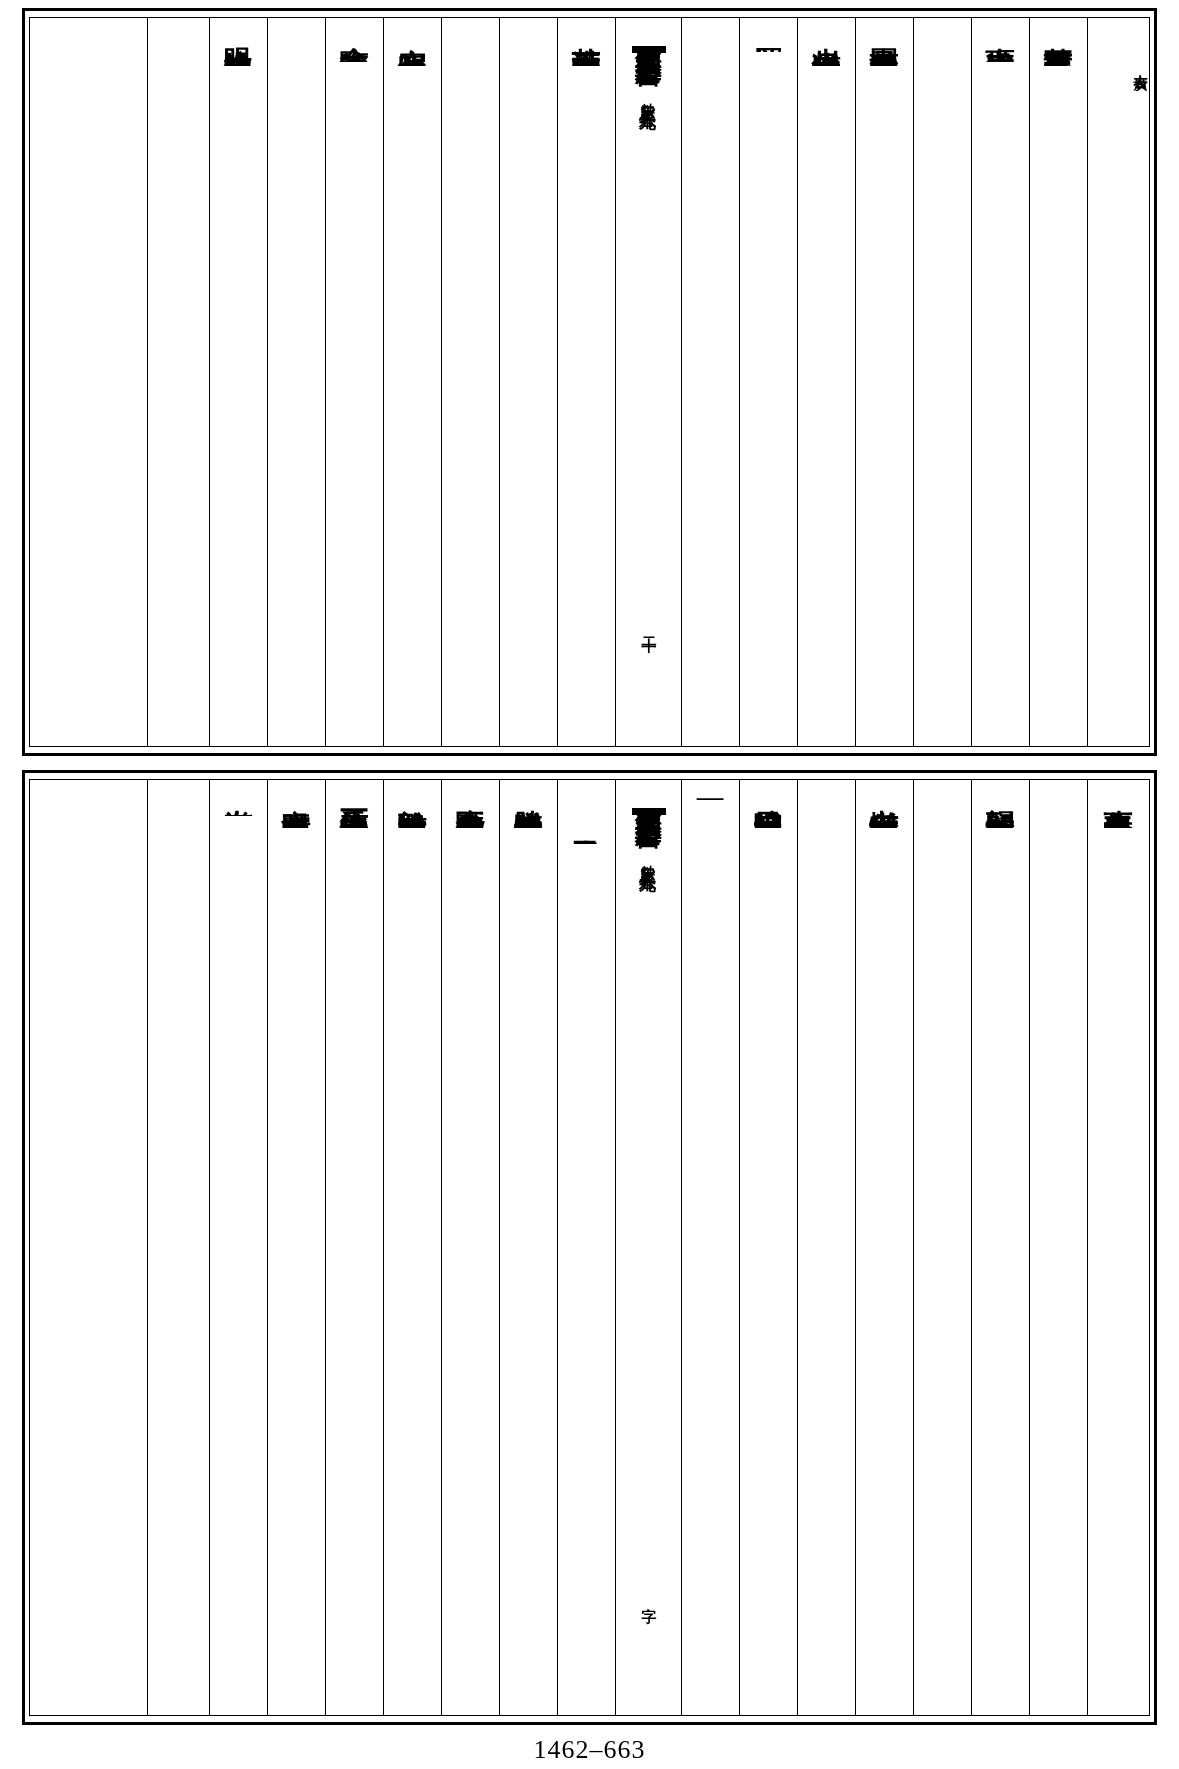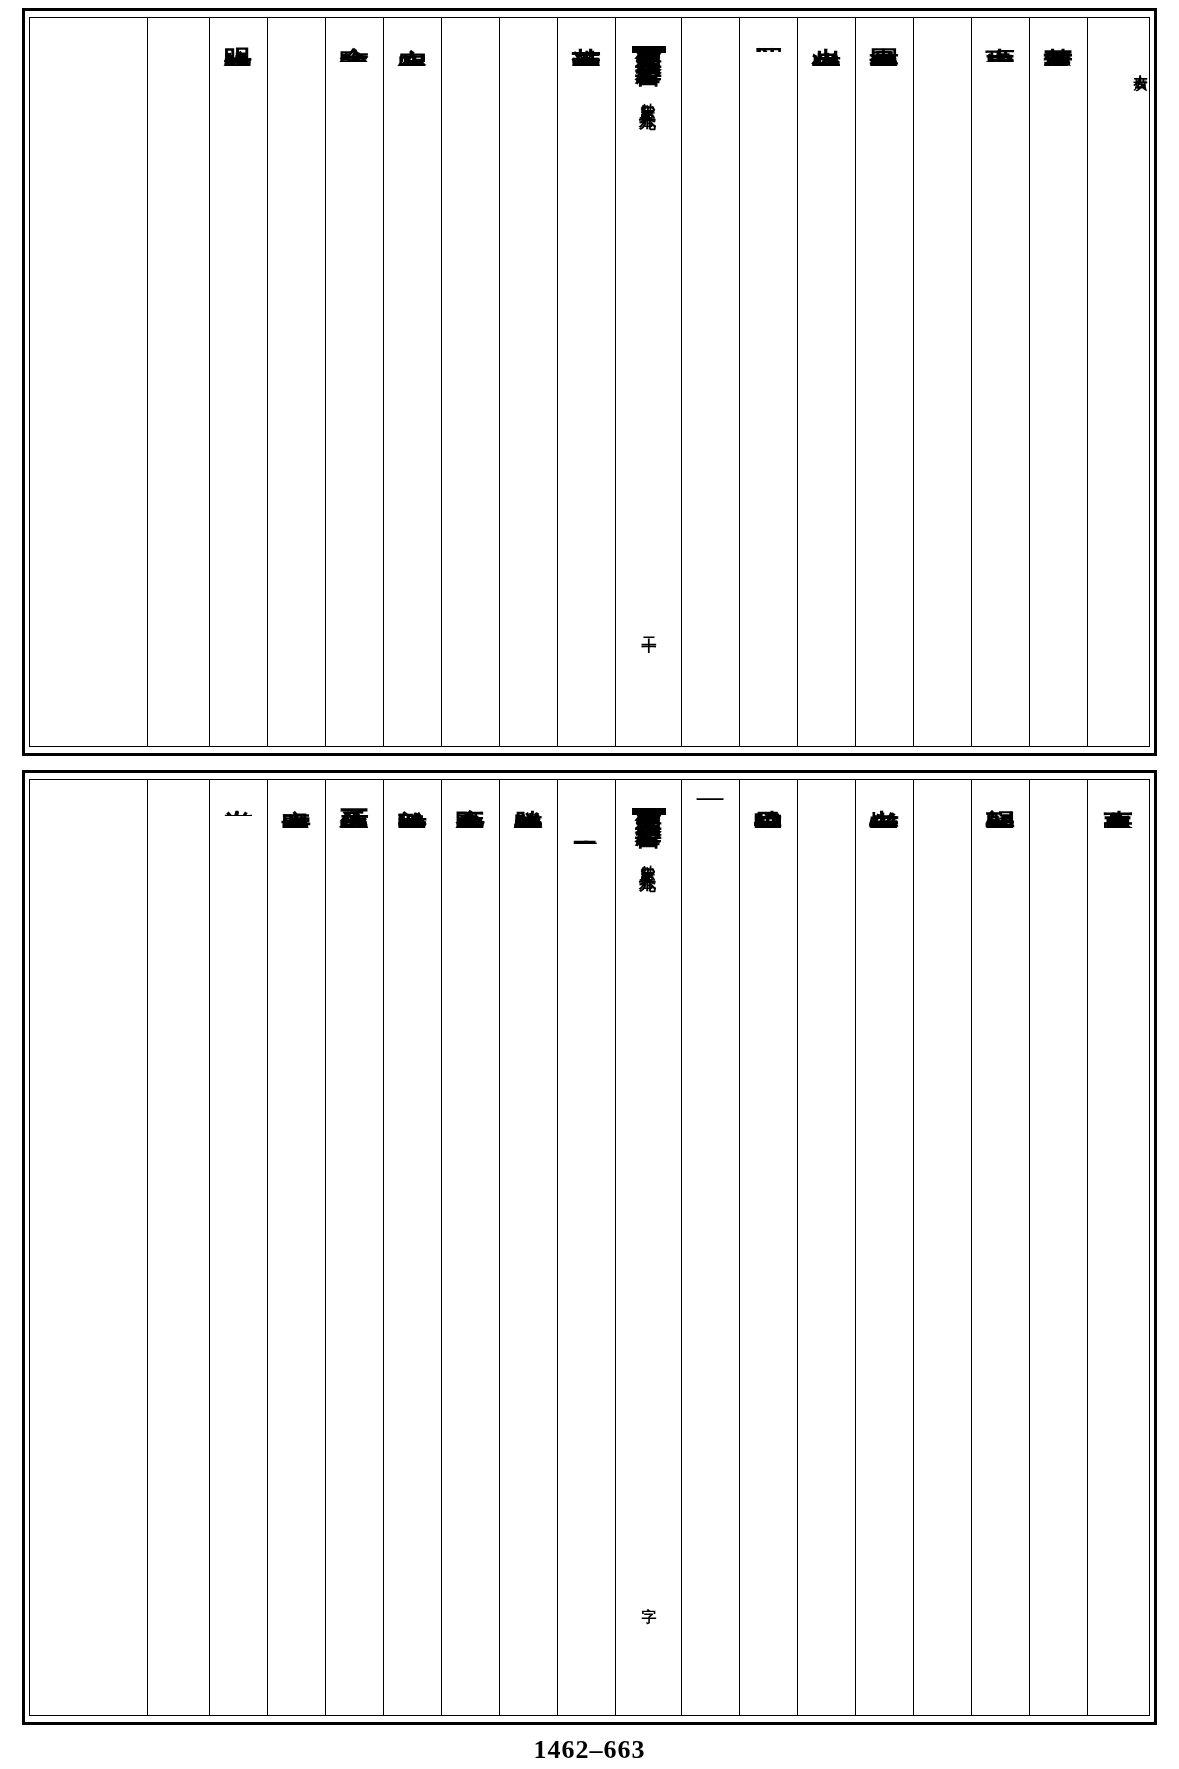--- a/index.html
+++ b/index.html
@@ -138,21 +138,21 @@
     font-size: 15px;
     font-weight: 700;
     position: absolute;
     bottom: 120px;
   }
 
   .footer {
     text-align: center;
     font-family: "Liberation Serif", serif;
     font-size: 26px;
-    font-weight: 700;
+    font-weight: 400;
     letter-spacing: 1px;
     margin-top: 10px;
   }
 </style>
 </head>
 <body>
 
 <div class="page-wrap">
 
   <div class="leaf leaf-top">

